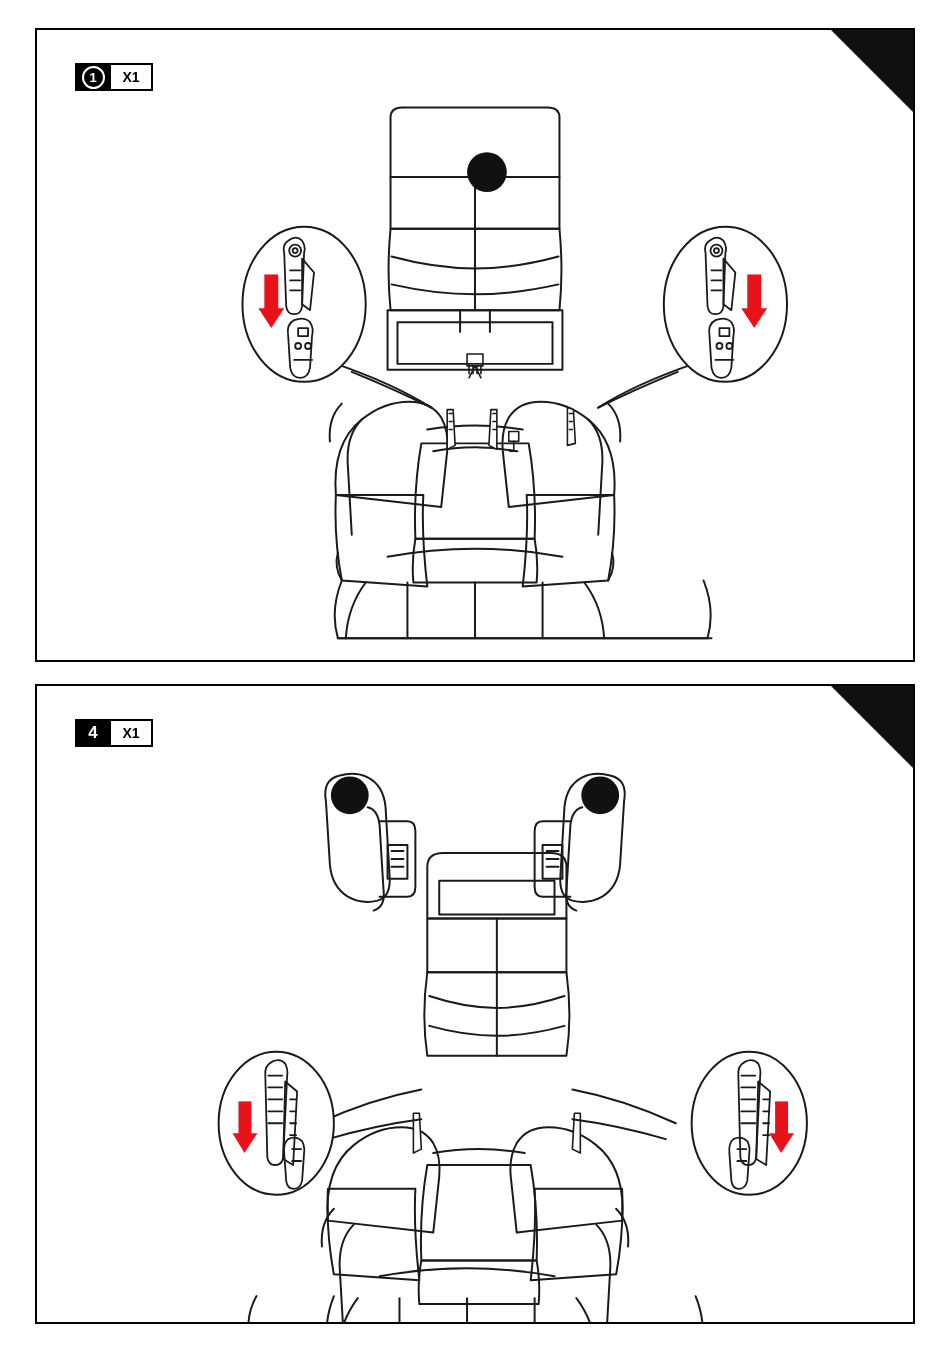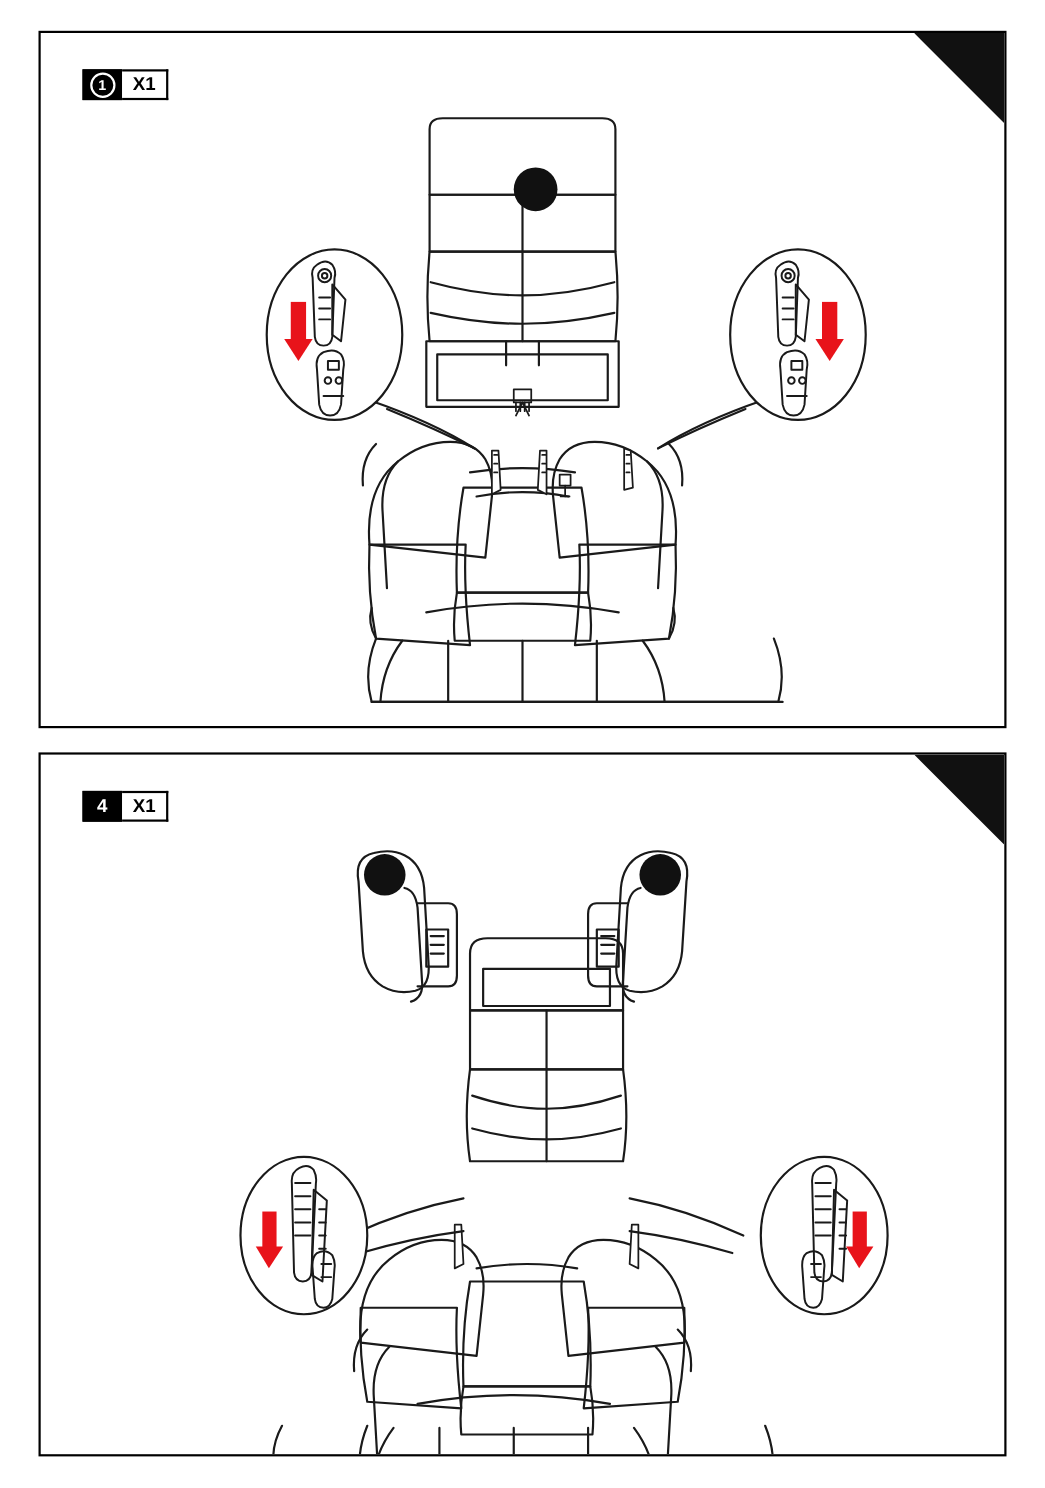--- a/index.html
+++ b/index.html
@@ -79,21 +79,21 @@
   .step-qty {
     min-width: 42px;
     padding: 0 7px;
     background: #fff;
     color: #000;
     border: 2px solid #000;
     border-left: none;
     display: flex;
     align-items: center;
     justify-content: center;
-    font-size: 17px;
+    font-size: 14px;
     font-weight: bold;
     box-sizing: border-box;
   }
 
   .art {
     position: absolute;
     left: 0; top: 0;
     width: 100%;
     height: 100%;
   }

